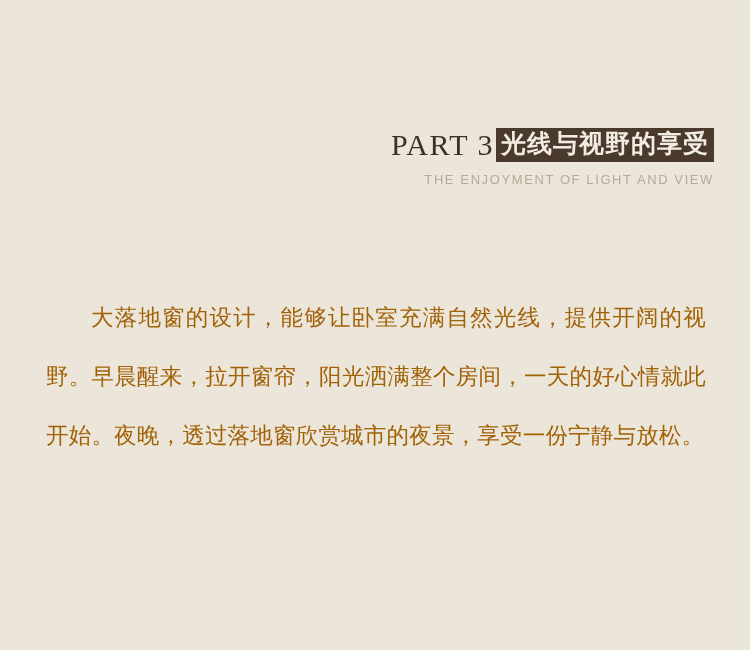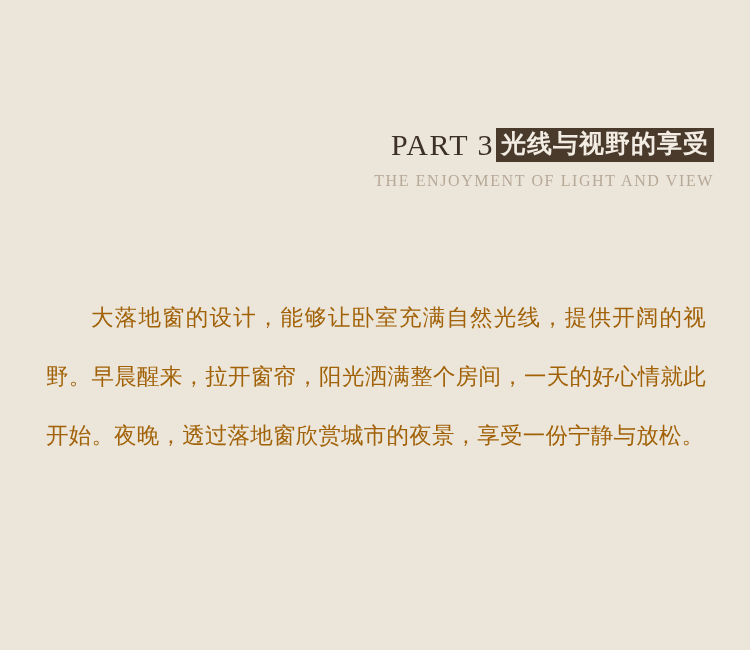--- a/index.html
+++ b/index.html
@@ -50,22 +50,22 @@
     font-weight: 600;
     letter-spacing: 1px;
     padding: 3px 5px 5px 5px;
     margin-left: 2px;
     vertical-align: middle;
     line-height: 1.05;
   }
   .subtitle-en {
     display: block;
     margin-top: 10px;
-    font-family: Liberation Serif, serif;
-    font-size: 16px;
+    font-family: Liberation Sans, sans-serif;
+    font-size: 13px;
     letter-spacing: 1.6px;
     color: #b7a998;
     white-space: nowrap;
   }
 
   
   .body-block {
     position: absolute;
     left: 46px;
     right: 44px;

